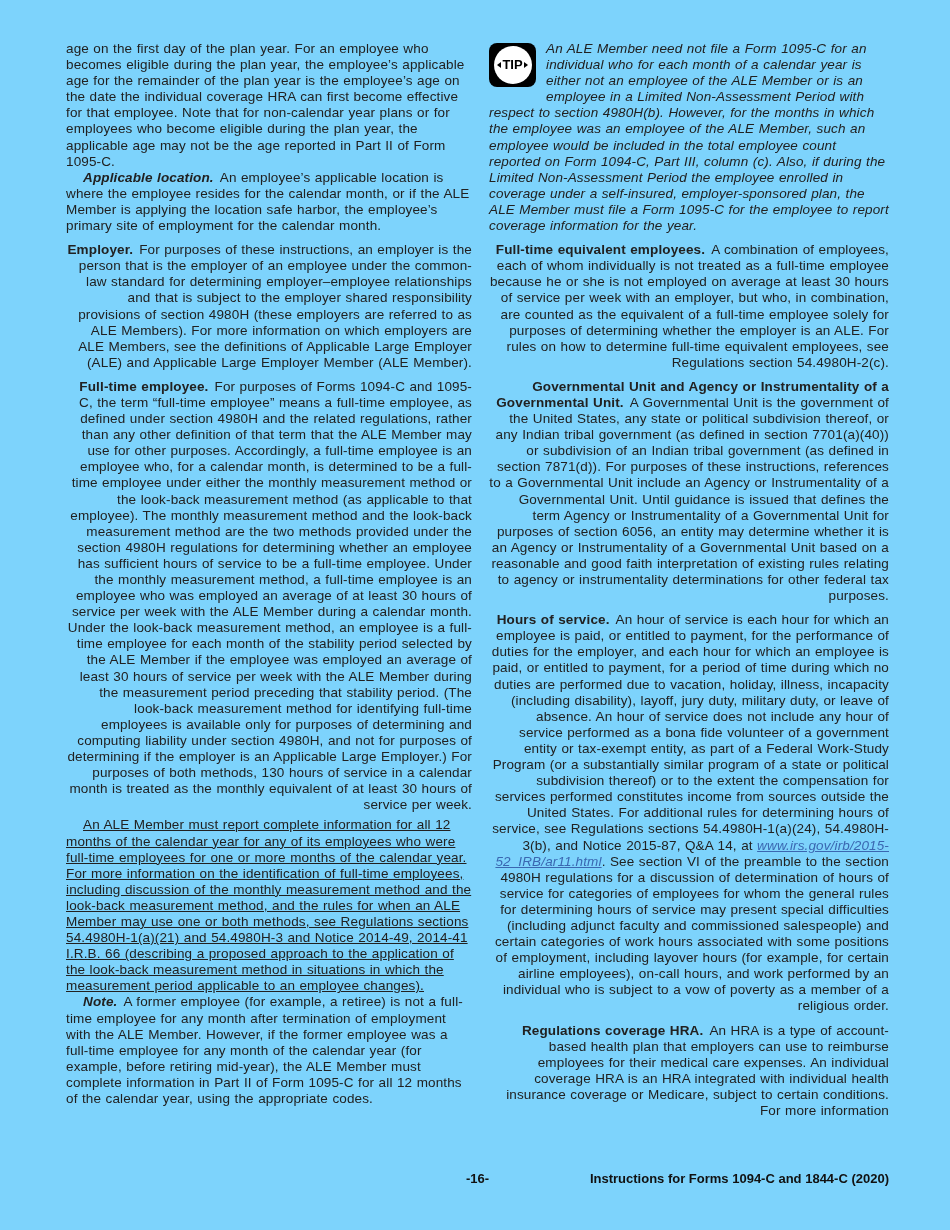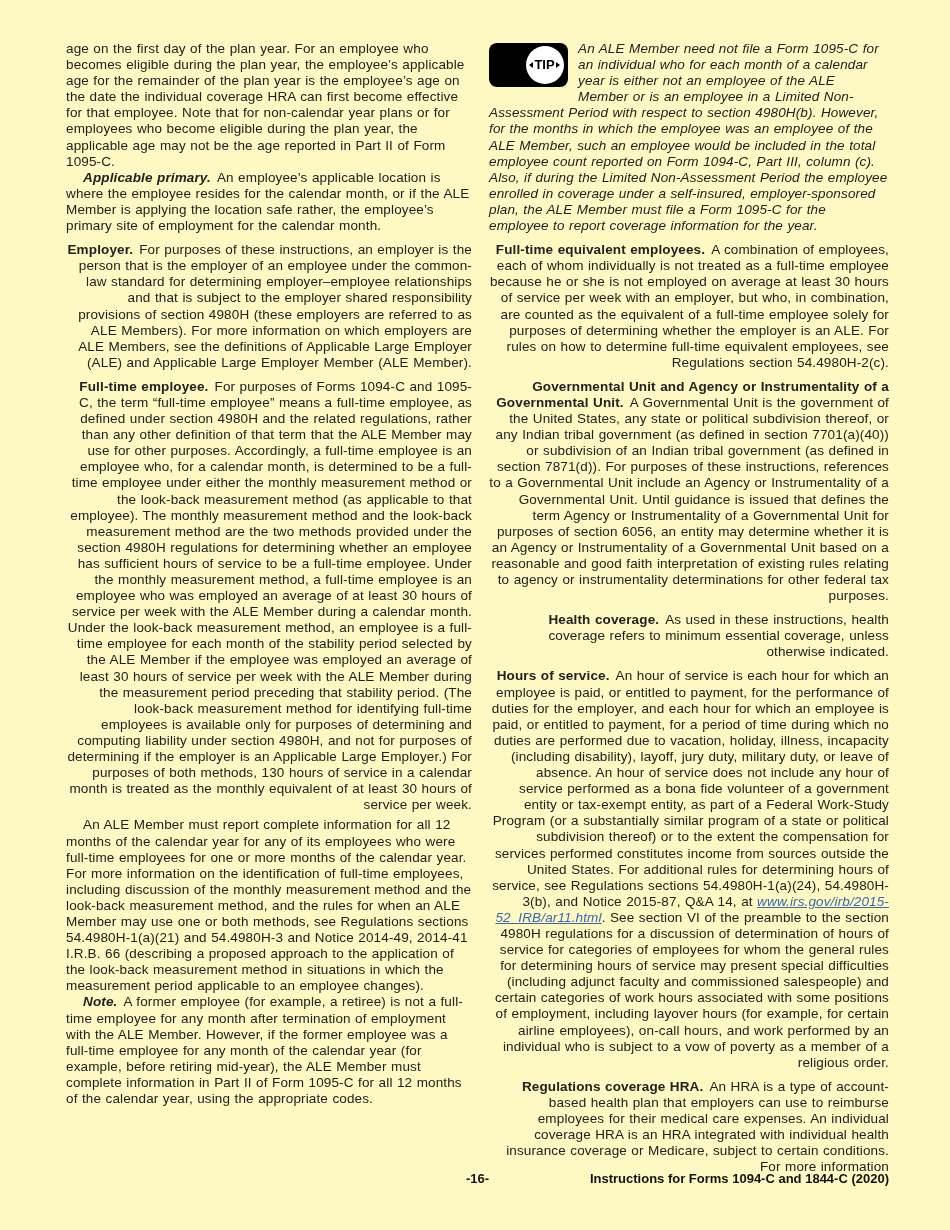--- a/index.html
+++ b/index.html
@@ -1,41 +1,40 @@
 <!DOCTYPE html>
 <html><head>
 <meta charset="utf-8">
 <style>
   html,body{margin:0;padding:0;background:#ffffff;}
   body{
     width:950px;height:1230px;overflow:hidden;position:relative;
     font-family:"Liberation Sans", sans-serif;
     color:#212121;
   }
-  .page{position:absolute;inset:0;background:#fef9c3;}
+  .page{position:absolute;inset:0;background:#7dd3fc;}
   .col{
     position:absolute;top:41px;
     font-size:13.5px;line-height:16.1px;
     letter-spacing:0.01em;word-spacing:0.04em;
     text-align:left;
   }
   #col-left{left:66px;width:406px;}
   #col-right{left:489px;width:400px;}
   .col p{margin:0;}
   .gap-normal{margin-top:8px !important;text-align:right;}
-  .gap-small{margin-top:4px !important;}
+  .gap-small{margin-top:4px !important;text-decoration:underline;}
   .indent{text-indent:17px;}
   .rh{font-weight:bold;margin-right:6px;}
   .rh.it{font-style:italic;}
   .tip-text{font-style:italic;}
   .tip-icon{
     float:left;width:47px;height:44px;background:#000;border-radius:8px;
     margin:2px 10px 3px 0;display:flex;align-items:center;justify-content:center;
     font-style:normal;
-    padding-left:32px;
   }
   .tip-circle{
     width:38px;height:38px;background:#fff;border-radius:50%;
     display:flex;align-items:center;justify-content:center;
   }
   .tip-circle::before{
     content:"";display:block;width:0;height:0;margin-right:1px;
     border-top:3.5px solid transparent;border-bottom:3.5px solid transparent;
     border-right:4px solid #000;
   }
@@ -52,35 +51,34 @@
   }
   .footer .pn{position:absolute;left:50%;transform:translateX(-50%);}
   .footer .ft{position:absolute;right:0;}
 </style>
 </head>
 <body>
 
 <div class="page">
   <div class="col" id="col-left">
       <p><span>age on the first day of the plan year. For an employee who becomes eligible during the plan year, the employee’s applicable age for the remainder of the plan year is the employee’s age on the date the individual coverage HRA can first become effective for that employee. Note that for non-calendar year plans or for employees who become eligible during the plan year, the applicable age may not be the age reported in Part II of Form 1095-C.</span></p>
-      <p class="indent"><span class="rh it">Applicable primary.</span><span>An employee’s applicable location is where the employee resides for the calendar month, or if the ALE Member is applying the location safe rather, the employee’s primary site of employment for the calendar month.</span></p>
+      <p class="indent"><span class="rh it">Applicable location.</span><span>An employee’s applicable location is where the employee resides for the calendar month, or if the ALE Member is applying the location safe harbor, the employee’s primary site of employment for the calendar month.</span></p>
       <p class="gap-normal"><span class="rh">Employer.</span><span>For purposes of these instructions, an employer is the person that is the employer of an employee under the common-law standard for determining employer–employee relationships and that is subject to the employer shared responsibility provisions of section 4980H (these employers are referred to as ALE Members). For more information on which employers are ALE Members, see the definitions of Applicable Large Employer (ALE) and Applicable Large Employer Member (ALE Member).</span></p>
       <p class="gap-normal"><span class="rh">Full-time employee.</span><span>For purposes of Forms 1094-C and 1095-C, the term “full-time employee” means a full-time employee, as defined under section 4980H and the related regulations, rather than any other definition of that term that the ALE Member may use for other purposes. Accordingly, a full-time employee is an employee who, for a calendar month, is determined to be a full-time employee under either the monthly measurement method or the look-back measurement method (as applicable to that employee). The monthly measurement method and the look-back measurement method are the two methods provided under the section 4980H regulations for determining whether an employee has sufficient hours of service to be a full-time employee. Under the monthly measurement method, a full-time employee is an employee who was employed an average of at least 30 hours of service per week with the ALE Member during a calendar month. Under the look-back measurement method, an employee is a full-time employee for each month of the stability period selected by the ALE Member if the employee was employed an average of least 30 hours of service per week with the ALE Member during the measurement period preceding that stability period. (The look-back measurement method for identifying full-time employees is available only for purposes of determining and computing liability under section 4980H, and not for purposes of determining if the employer is an Applicable Large Employer.) For purposes of both methods, 130 hours of service in a calendar month is treated as the monthly equivalent of at least 30 hours of service per week.</span></p>
       <p class="gap-small indent"><span>An ALE Member must report complete information for all 12 months of the calendar year for any of its employees who were full-time employees for one or more months of the calendar year. For more information on the identification of full-time employees, including discussion of the monthly measurement method and the look-back measurement method, and the rules for when an ALE Member may use one or both methods, see Regulations sections 54.4980H-1(a)(21) and 54.4980H-3 and Notice 2014-49, 2014-41 I.R.B. 66 (describing a proposed approach to the application of the look-back measurement method in situations in which the measurement period applicable to an employee changes).</span></p>
       <p class="indent"><span class="rh it">Note.</span><span>A former employee (for example, a retiree) is not a full-time employee for any month after termination of employment with the ALE Member. However, if the former employee was a full-time employee for any month of the calendar year (for example, before retiring mid-year), the ALE Member must complete information in Part II of Form 1095-C for all 12 months of the calendar year, using the appropriate codes.</span></p>
     </div>
   <div class="col" id="col-right">
       <p class="tip-text"><span class="tip-icon">
           <span class="tip-circle">
             <span class="tip-word">TIP</span>
           </span>
         </span><span>An ALE Member need not file a Form 1095-C for an individual who for each month of a calendar year is either not an employee of the ALE Member or is an employee in a Limited Non-Assessment Period with respect to section 4980H(b). However, for the months in which the employee was an employee of the ALE Member, such an employee would be included in the total employee count reported on Form 1094-C, Part III, column (c). Also, if during the Limited Non-Assessment Period the employee enrolled in coverage under a self-insured, employer-sponsored plan, the ALE Member must file a Form 1095-C for the employee to report coverage information for the year.</span></p>
       <p class="gap-normal"><span class="rh">Full-time equivalent employees.</span><span>A combination of employees, each of whom individually is not treated as a full-time employee because he or she is not employed on average at least 30 hours of service per week with an employer, but who, in combination, are counted as the equivalent of a full-time employee solely for purposes of determining whether the employer is an ALE. For rules on how to determine full-time equivalent employees, see Regulations section 54.4980H-2(c).</span></p>
       <p class="gap-normal"><span class="rh">Governmental Unit and Agency or Instrumentality of a Governmental Unit.</span><span>A Governmental Unit is the government of the United States, any state or political subdivision thereof, or any Indian tribal government (as defined in section 7701(a)(40)) or subdivision of an Indian tribal government (as defined in section 7871(d)). For purposes of these instructions, references to a Governmental Unit include an Agency or Instrumentality of a Governmental Unit. Until guidance is issued that defines the term Agency or Instrumentality of a Governmental Unit for purposes of section 6056, an entity may determine whether it is an Agency or Instrumentality of a Governmental Unit based on a reasonable and good faith interpretation of existing rules relating to agency or instrumentality determinations for other federal tax purposes.</span></p>
-      <p class="gap-normal"><span class="rh">Health coverage.</span><span>As used in these instructions, health coverage refers to minimum essential coverage, unless otherwise indicated.</span></p>
       <p class="gap-normal"><span class="rh">Hours of service.</span><span>An hour of service is each hour for which an employee is paid, or entitled to payment, for the performance of duties for the employer, and each hour for which an employee is paid, or entitled to payment, for a period of time during which no duties are performed due to vacation, holiday, illness, incapacity (including disability), layoff, jury duty, military duty, or leave of absence. An hour of service does not include any hour of service performed as a bona fide volunteer of a government entity or tax-exempt entity, as part of a Federal Work-Study Program (or a substantially similar program of a state or political subdivision thereof) or to the extent the compensation for services performed constitutes income from sources outside the United States. For additional rules for determining hours of service, see Regulations sections 54.4980H-1(a)(24), 54.4980H-3(b), and Notice 2015-87, Q&amp;A 14, at </span><a class="doclink">www.irs.gov/irb/2015-52_IRB/ar11.html</a><span>. See section VI of the preamble to the section 4980H regulations for a discussion of determination of hours of service for categories of employees for whom the general rules for determining hours of service may present special difficulties (including adjunct faculty and commissioned salespeople) and certain categories of work hours associated with some positions of employment, including layover hours (for example, for certain airline employees), on-call hours, and work performed by an individual who is subject to a vow of poverty as a member of a religious order.</span></p>
       <p class="gap-normal"><span class="rh">Regulations coverage HRA.</span><span>An HRA is a type of account-based health plan that employers can use to reimburse employees for their medical care expenses. An individual coverage HRA is an HRA integrated with individual health insurance coverage or Medicare, subject to certain conditions. For more information</span></p>
     </div>
 
   <div class="footer">
     <span class="pn">-16-</span>
     <span class="ft">Instructions for Forms 1094-C and 1844-C (2020)</span>
   </div>
 </div>
 

